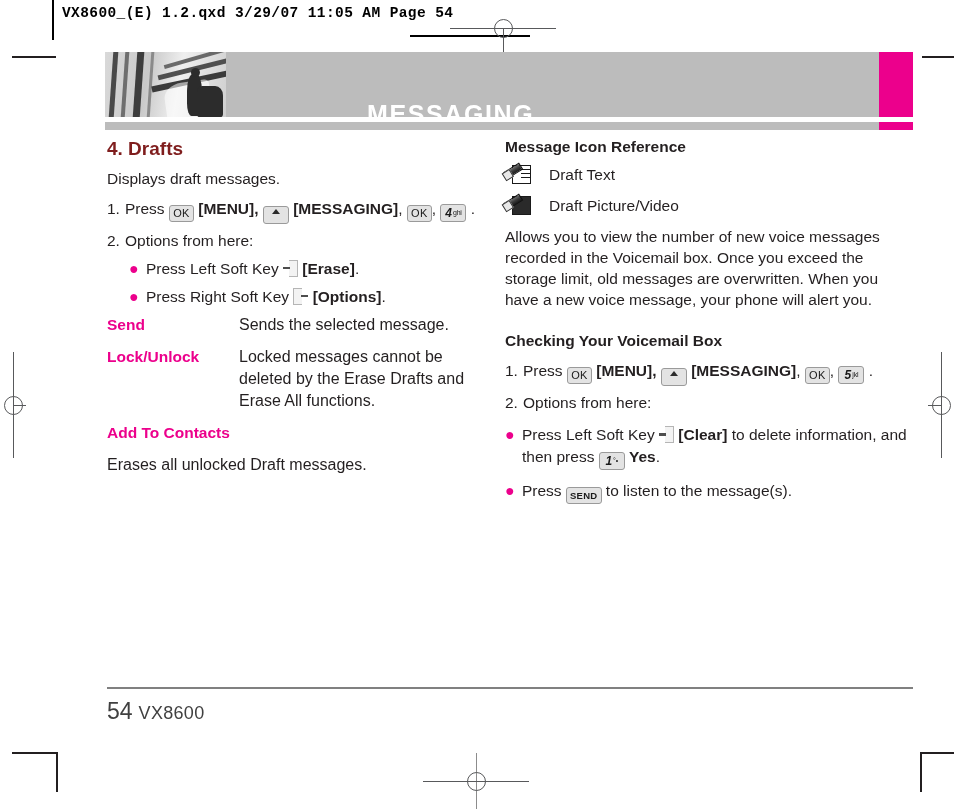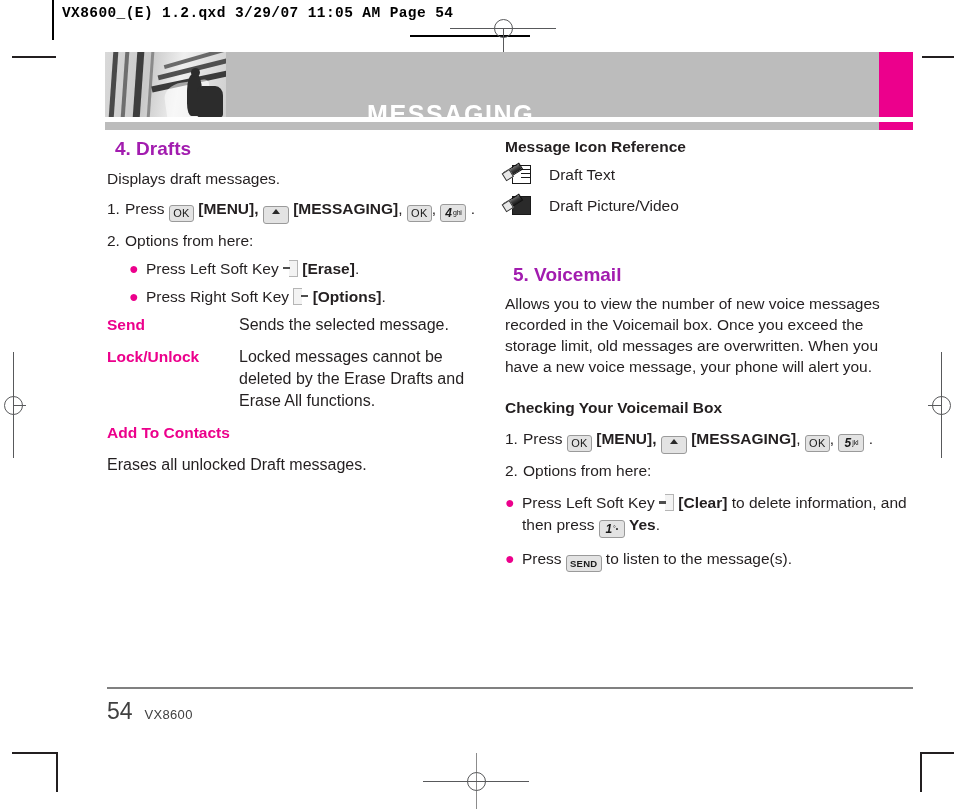--- a/index.html
+++ b/index.html
@@ -82,22 +82,22 @@
   .ph-bar { position: absolute; background: #4a4a4a; }
   .ph-soft { position: absolute; background: rgba(255,255,255,0.55); }
   .ph-fig { position: absolute; background: #2c2c2c; border-radius: 40% 40% 30% 30%; }
 
   
   .col { position: absolute; top: 138px; }
   .col-left  { left: 107px; width: 378px; }
   .col-right { left: 505px; width: 408px; }
 
   h2.sec {
-    color: #a21caf; font-size: 19px; font-weight: bold;
-    margin: 0 0 8px 8px; line-height: 1.15;
+    color: #7f1d1d; font-size: 19px; font-weight: bold;
+    margin: 0 0 8px 0; line-height: 1.15;
   }
   .body-p { font-size: 15.5px; line-height: 21px; margin: 0 0 9px 0; }
 
   
   .step { font-size: 15.5px; line-height: 22px; margin: 0 0 6px 0;
           display: flex; align-items: flex-start; }
   .step-num { width: 18px; flex: 0 0 18px; }
   .step-txt { flex: 1; }
 
   
@@ -176,21 +176,21 @@
   .mi-tip {
     position: absolute; left: -1px; top: 9px; width: 7px; height: 7px;
     background: #e8e8e8; border: 1px solid #333;
     transform: rotate(-32deg); transform-origin: left center;
   }
 
   
   .footer-rule { position: absolute; left: 107px; top: 687px; width: 806px; height: 2px; background: #808080; }
   .footer { position: absolute; left: 107px; top: 698px; }
   .footer-num { font-size: 23px; color: #404040; }
-  .footer-model { font-size: 13px; color: #404040; margin-left: 12px; letter-spacing: 0.3px; }
+  .footer-model { font-size: 18px; color: #404040; margin-left: 6px; letter-spacing: 0.3px; }
 </style>
 </head>
 <body>
 
 <div class="page">
 
   <div class="slug-rule-v"></div>
   <div class="slug-rule-h"></div>
   <div class="slug">VX8600_(E) 1.2.qxd  3/29/07  11:05 AM  Page 54</div>
 
@@ -326,21 +326,20 @@
       <div class="icon-cell">
         <span class="msgicon">
           <span class="mi-page filled"></span>
           <span class="mi-pencil"></span>
           <span class="mi-tip"></span>
         </span>
       </div>
       <div class="icon-label">Draft Picture/Video</div>
     </div>
 
-    <h2 class="sec" style="margin-top:46px;">5. Voicemail</h2>
     <p class="body-p" style="margin-bottom:22px;">Allows you to view the number of new voice messages recorded in the Voicemail box. Once you exceed the storage limit, old messages are overwritten. When you have a new voice message, your phone will alert you.</p>
 
     <h3 class="sub" style="margin-bottom:10px;">Checking Your Voicemail Box</h3>
 
     <div class="step">
       <span class="step-num">1.</span>
       <span class="step-txt">
         <span>Press</span>
         <span class="key key-ok">OK</span>
         <b>[MENU],</b>

